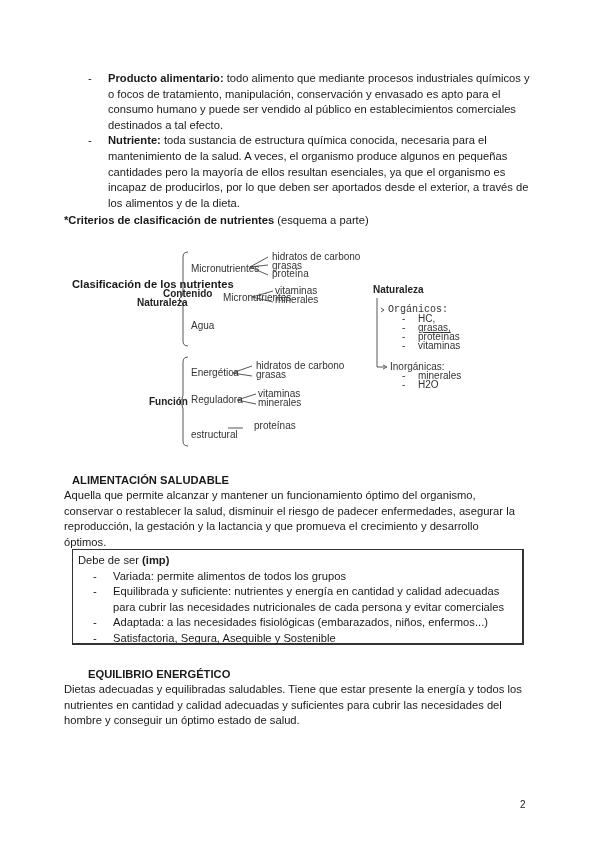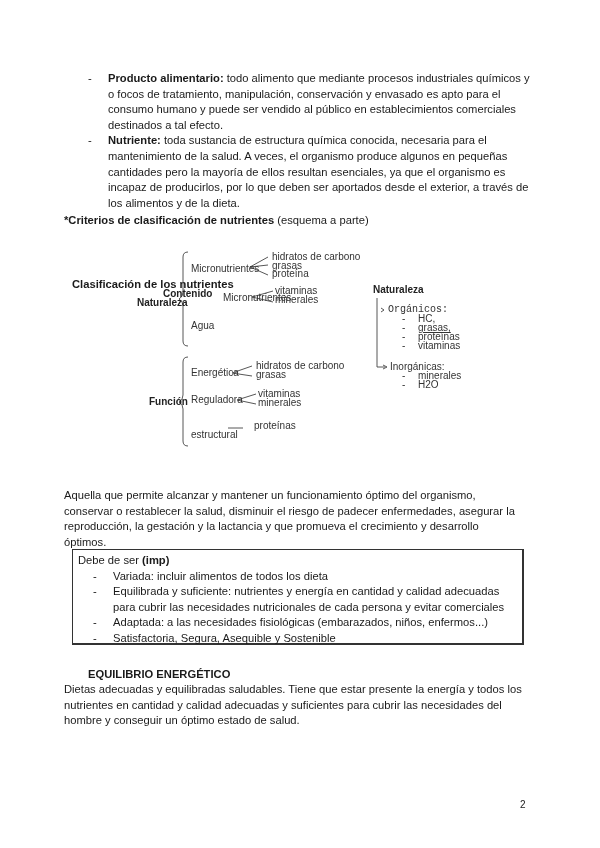--- a/index.html
+++ b/index.html
@@ -105,28 +105,29 @@
     <div class="dtext" style="left:418px;top:88px;">proteínas</div>
     <div class="dtext" style="left:402px;top:97px;">-</div>
     <div class="dtext" style="left:418px;top:97px;">vitaminas</div>
     <div class="dtext" style="left:390px;top:118px;">Inorgánicas:</div>
     <div class="dtext" style="left:402px;top:127px;">-</div>
     <div class="dtext" style="left:418px;top:127px;">minerales</div>
     <div class="dtext" style="left:402px;top:136px;">-</div>
     <div class="dtext" style="left:418px;top:136px;">H2O</div>
   </div>
 
+  <div class="heading" style="top:473px;">ALIMENTACIÓN SALUDABLE</div>
   <div class="para" style="top:488px;width:455px;">Aquella que permite alcanzar y mantener un funcionamiento óptimo del organismo, conservar o restablecer la salud, disminuir el riesgo de padecer enfermedades, asegurar la reproducción, la gestación y la lactancia y que promueva el crecimiento y desarrollo óptimos.</div>
 
   <div class="box">
     <div class="intro">
       <span>Debe de ser </span><b>(imp)</b>
     </div>
     <ul>
-      <li><span class="dash">-</span><span>Variada: incluir alimentos de todos los  dieta</span></li>
+      <li><span class="dash">-</span><span>Variada: permite alimentos de todos los  grupos</span></li>
       <li><span class="dash">-</span><span>Equilibrada y suficiente: nutrientes y energía en cantidad y calidad adecuadas para cubrir las necesidades nutricionales de cada persona y evitar comerciales</span></li>
       <li><span class="dash">-</span><span>Adaptada: a las necesidades fisiológicas (embarazados, niños, enfermos...)</span></li>
       <li><span class="dash">-</span><span>Satisfactoria, Segura, Asequible y Sostenible</span></li>
     </ul>
   </div>
 
   <div class="heading" style="top:667px;margin-left:16px;">EQUILIBRIO ENERGÉTICO</div>
   <div class="para" style="top:682px;width:460px;">Dietas adecuadas y equilibradas saludables. Tiene que estar presente la energía y todos los nutrientes en cantidad y  calidad adecuadas y suficientes para cubrir las necesidades del hombre y conseguir un óptimo estado de salud.</div>
 
   <div class="page-number">2</div>

